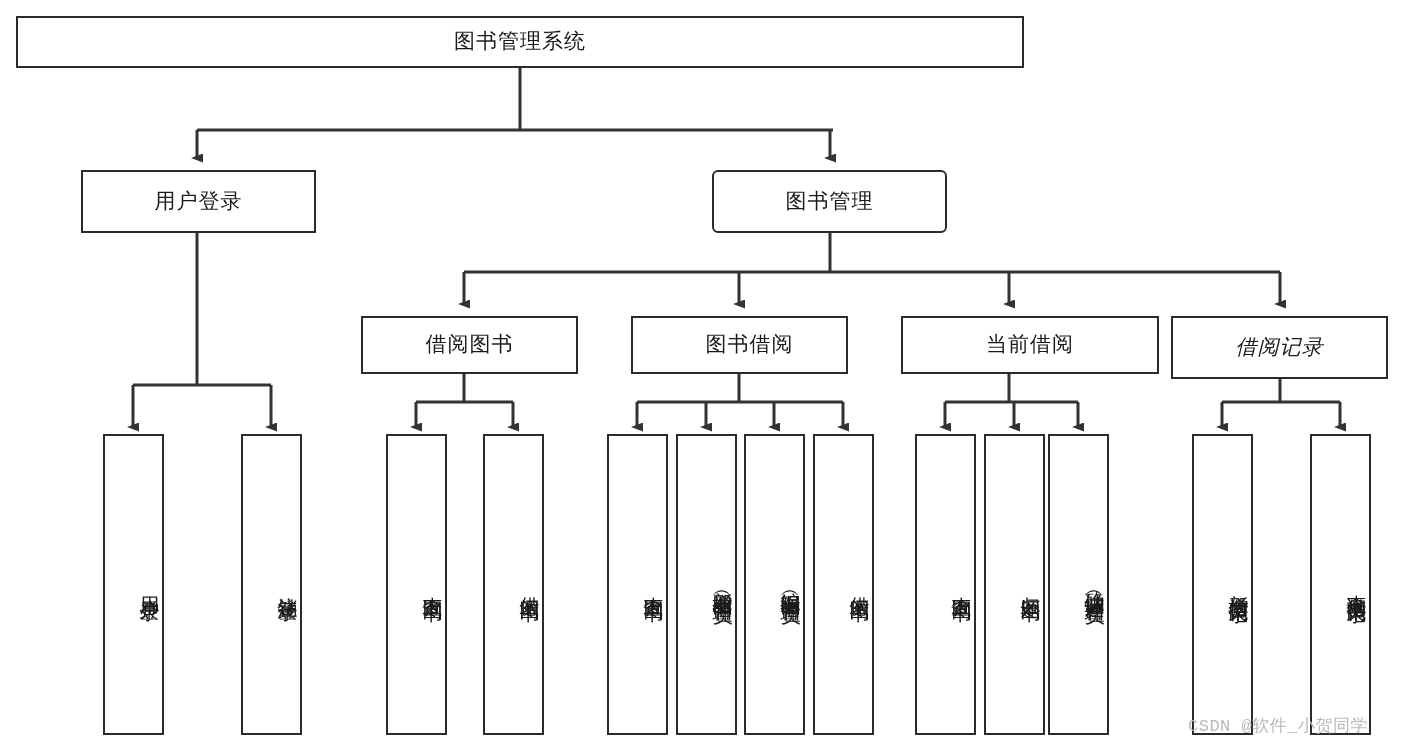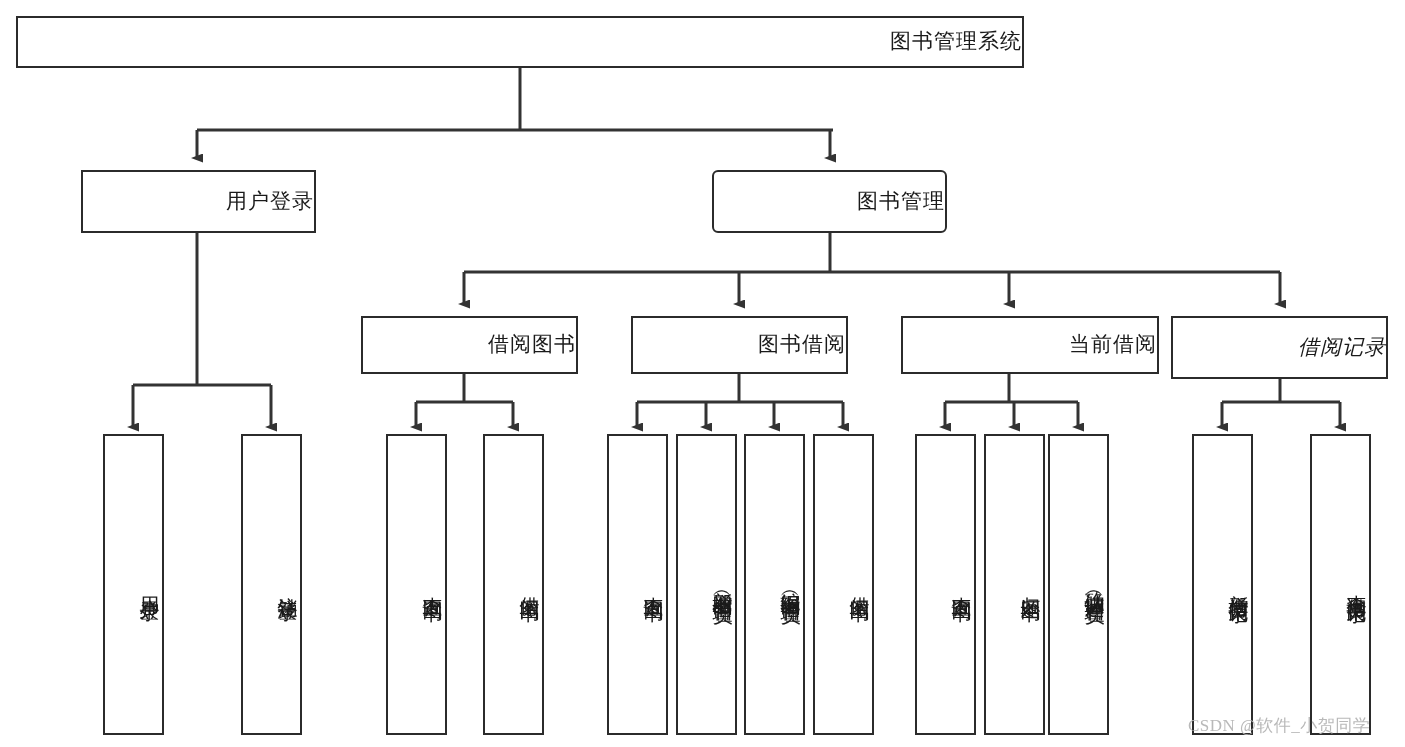--- a/index.html
+++ b/index.html
@@ -22,21 +22,21 @@
     width: 1405px;
     height: 747px;
     pointer-events: none;
   }
   .node {
     position: absolute;
     border: 2px solid #2b2b2b;
     background: #ffffff;
     display: flex;
     align-items: center;
-    justify-content: flex-end;
+    justify-content: center;
     color: #1a1a1a;
     z-index: 2;
   }
   .node.h {
     font-size: 21px;
     letter-spacing: 1px;
     line-height: 1.2;
   }
   .node.v {
     writing-mode: vertical-rl;
@@ -58,21 +58,21 @@
   }
   #watermark {
     position: absolute;
     left: 1188px;
     top: 714px;
     font-size: 17px;
     color: #b9b9b9;
     letter-spacing: 0.5px;
     z-index: 3;
     white-space: nowrap;
-    font-family: Liberation Serif, serif;
+    font-family: Liberation Mono, monospace;
   }
 </style>
 </head>
 <body>
 
 <div id="canvas">
 
   <svg id="wires" viewBox="0 0 1405 747">
     <defs>
       <marker id="arrow" markerWidth="12" markerHeight="12" refX="4.5" refY="6" orient="auto" markerUnits="userSpaceOnUse">

